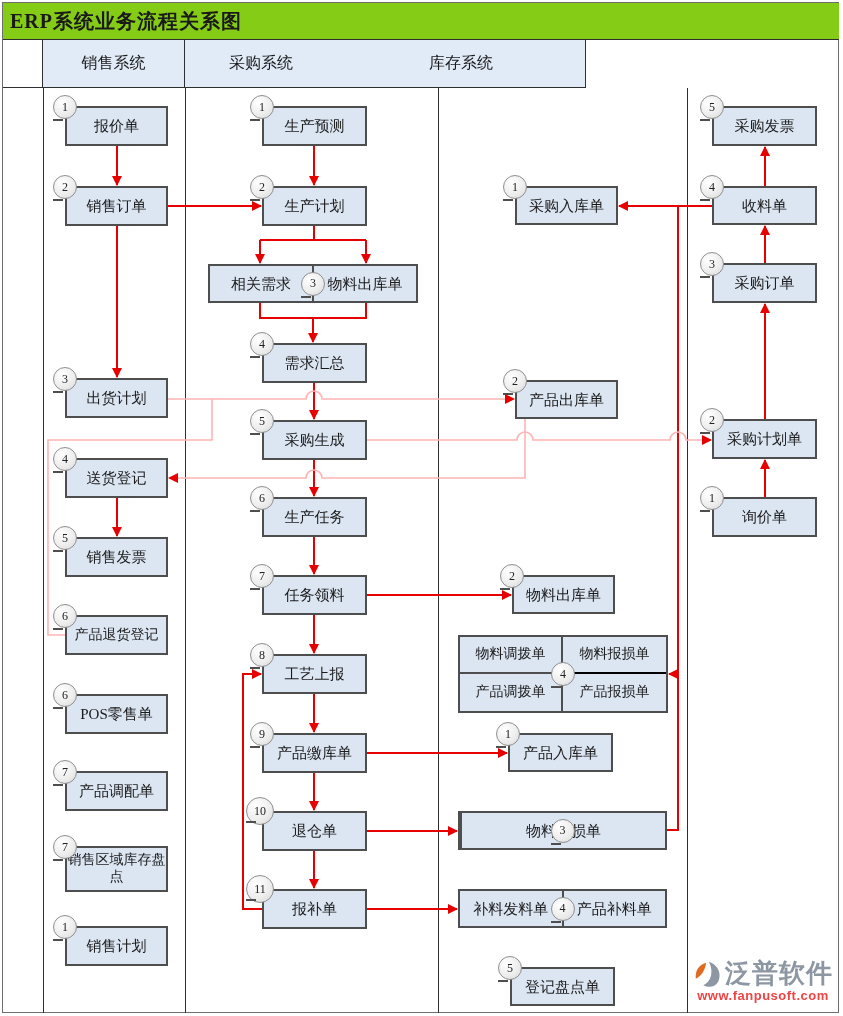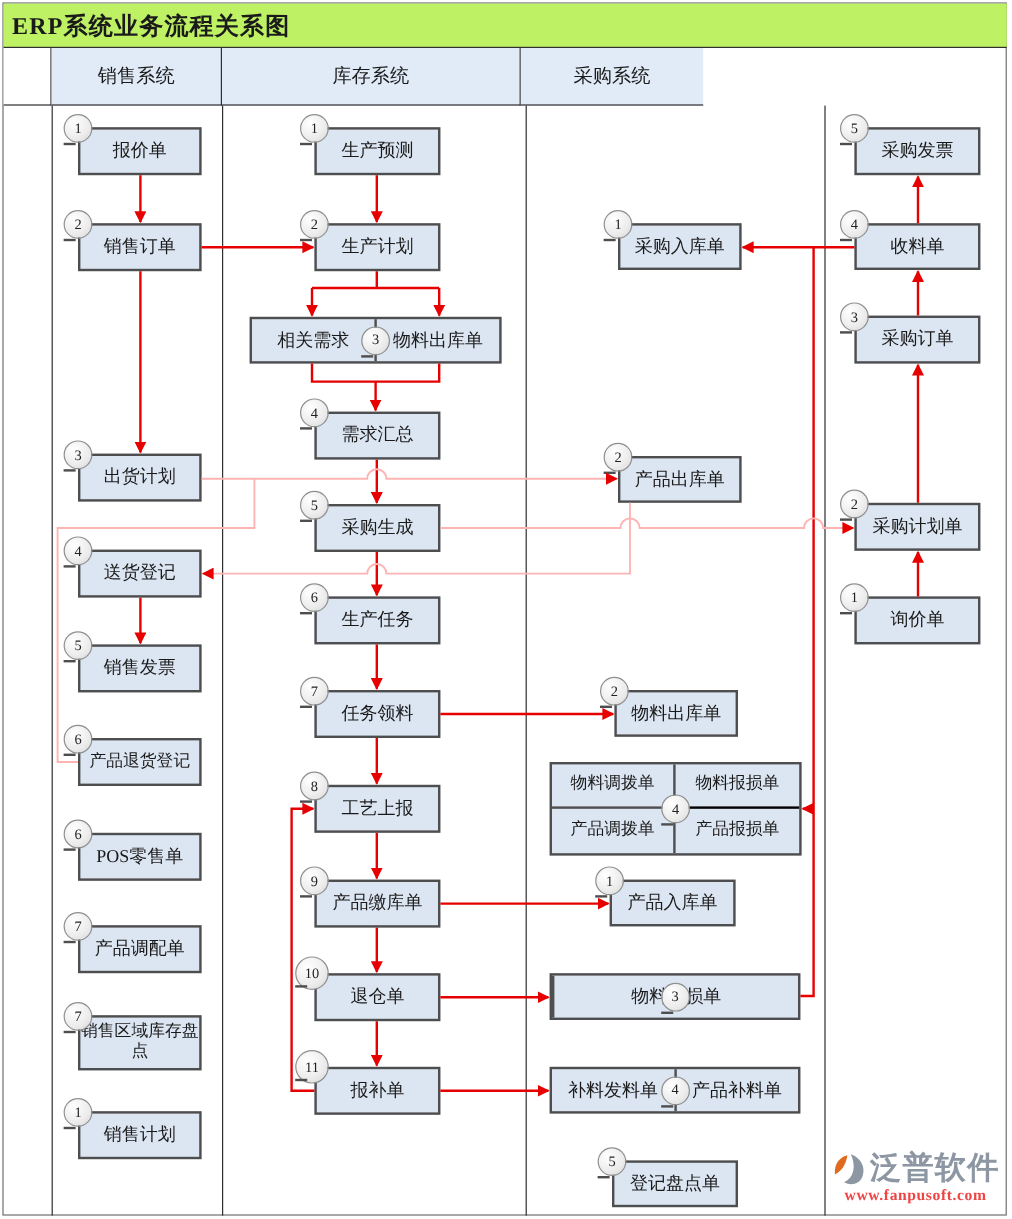--- a/index.html
+++ b/index.html
@@ -1,19 +1,19 @@
 <!DOCTYPE html>
 <html><head>
 <meta charset="utf-8">
 <style>
   html,body{margin:0;padding:0;background:#fff;}
   .canvas{position:relative;width:843px;height:1016px;background:#fff;overflow:hidden;
           font-family:"Liberation Serif","DejaVu Serif",serif;color:#1a1a1a;}
   .frame{position:absolute;left:2px;top:2px;width:837px;height:1011px;border:1px solid #6e6e6e;box-sizing:border-box;}
-  .titlebar{position:absolute;left:3px;top:3px;width:836px;height:37px;background:#bef264;
+  .titlebar{position:absolute;left:3px;top:3px;width:836px;height:37px;background:#84cc16;
             border-bottom:1px solid #2f2f2f;display:flex;align-items:center;padding-left:7px;box-sizing:border-box;
             font-size:20px;font-weight:bold;letter-spacing:1px;}
   .headerrow{position:absolute;left:3px;top:40px;width:836px;height:48px;display:flex;box-sizing:border-box;}
   .hcell{border-right:1px solid #2f2f2f;border-bottom:1px solid #2f2f2f;box-sizing:border-box;
          display:flex;align-items:center;justify-content:center;font-size:16px;background:#e1ebf8;}
   .hcell.blank{background:#fff;}
   .vl{position:absolute;top:88px;height:925px;width:1px;background:#2f2f2f;z-index:1;}
   .node{position:absolute;background:#dce6f2;border:2px solid #4e4e4e;box-sizing:border-box;
         display:flex;align-items:center;justify-content:center;font-size:15px;z-index:2;text-align:center;line-height:1.2;}
   .badge{position:absolute;left:-14px;top:-13px;width:24px;height:24px;border-radius:50%;
@@ -25,38 +25,38 @@
   .pair{padding:0;}
   .pair .half{flex:1;height:100%;display:flex;align-items:center;justify-content:center;}
   .pair .half.r{border-left:2px solid #4e4e4e;}
   .quadgrid{display:grid;grid-template-columns:1fr 1fr;grid-template-rows:1fr 1fr;width:100%;height:100%;}
   .quadgrid .cell{display:flex;align-items:center;justify-content:center;}
   .quadgrid .cell.c1{border-right:2px solid #4e4e4e;border-bottom:2px solid #4e4e4e;}
   .quadgrid .cell.c2{border-bottom:2px solid #000000;}
   .quadgrid .cell.c3{border-right:2px solid #4e4e4e;}
   svg.flows{position:absolute;left:0;top:0;z-index:10;pointer-events:none;}
   .watermark{position:absolute;left:688px;top:956px;width:150px;display:flex;flex-direction:column;
-             align-items:center;z-index:3;font-family:Liberation Serif, serif;}
+             align-items:center;z-index:3;font-family:Liberation Sans, sans-serif;}
   .wm-row{display:flex;align-items:center;gap:2px;}
   .wm-brand{font-size:26px;font-weight:bold;color:#8d97a3;letter-spacing:1px;}
   .wm-url{font-size:13px;font-weight:bold;color:#ef4444;margin-top:-3px;letter-spacing:0.5px;cursor:pointer;}
 </style>
 </head>
 <body>
 
 <div class="canvas">
   <div class="frame"></div>
 
   <div class="titlebar">ERP系统业务流程关系图</div>
 
   <div class="headerrow">
     <div class="hcell blank" style="width:40px;"></div>
     <div class="hcell" style="width:142px;">销售系统</div>
+    <div class="hcell" style="width:152px;border-right:none;">采购系统</div>
     <div class="hcell" style="width:249px;">库存系统</div>
-    <div class="hcell" style="width:152px;border-right:none;">采购系统</div>
   </div>
 
   <div class="vl" style="left:43px;"></div>
   <div class="vl" style="left:185px;"></div>
   <div class="vl" style="left:438px;"></div>
   <div class="vl" style="left:687px;"></div>
 
   <div class="node" style="left:65px;top:106px;width:103px;height:40px;">
     <span class="badge">1</span>
     <span>报价单</span>

